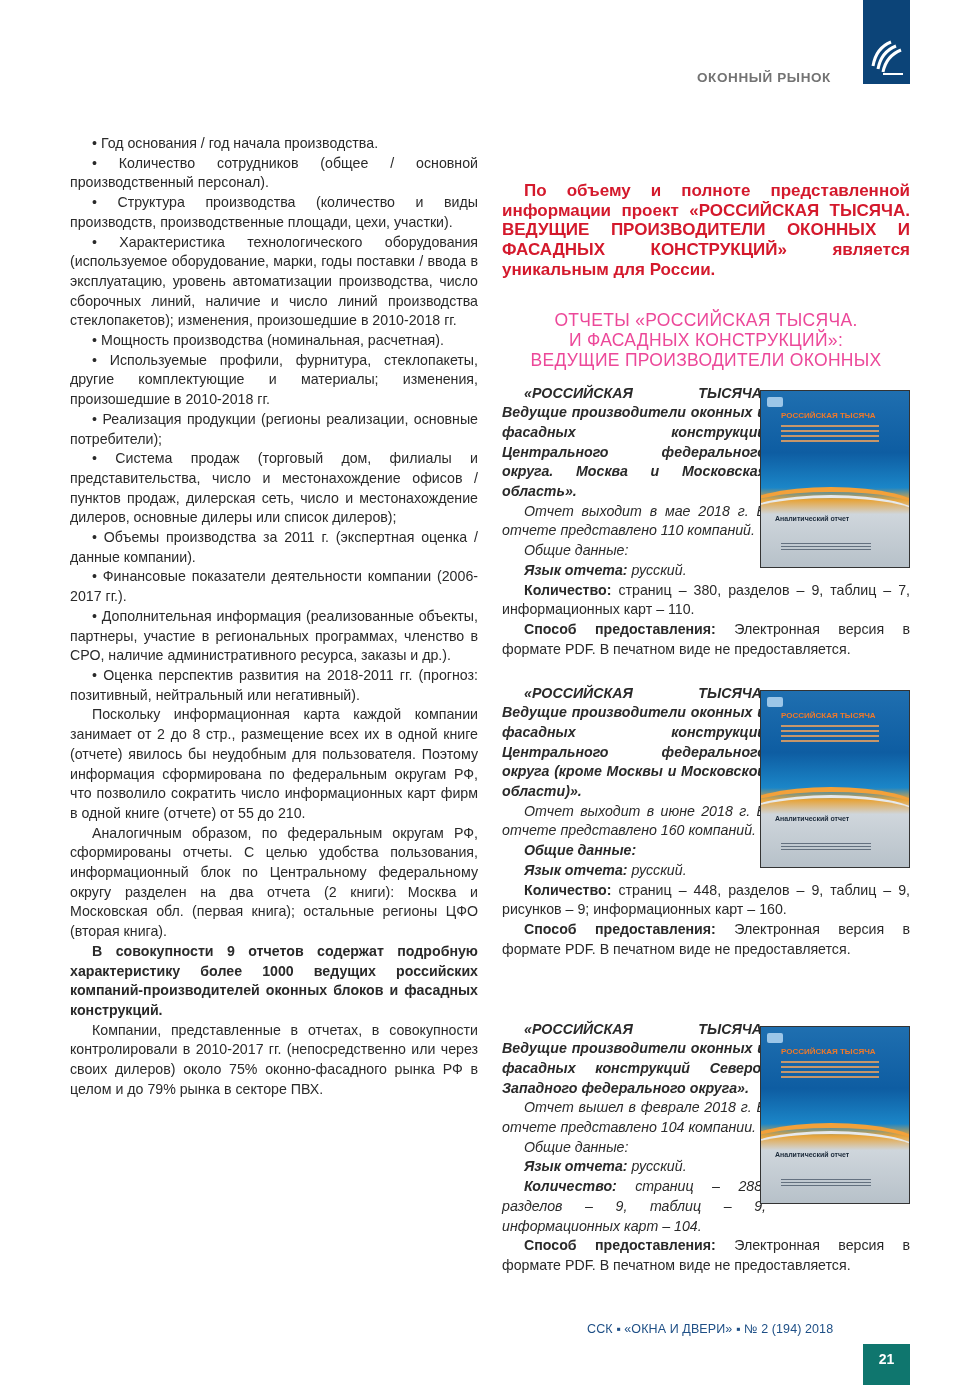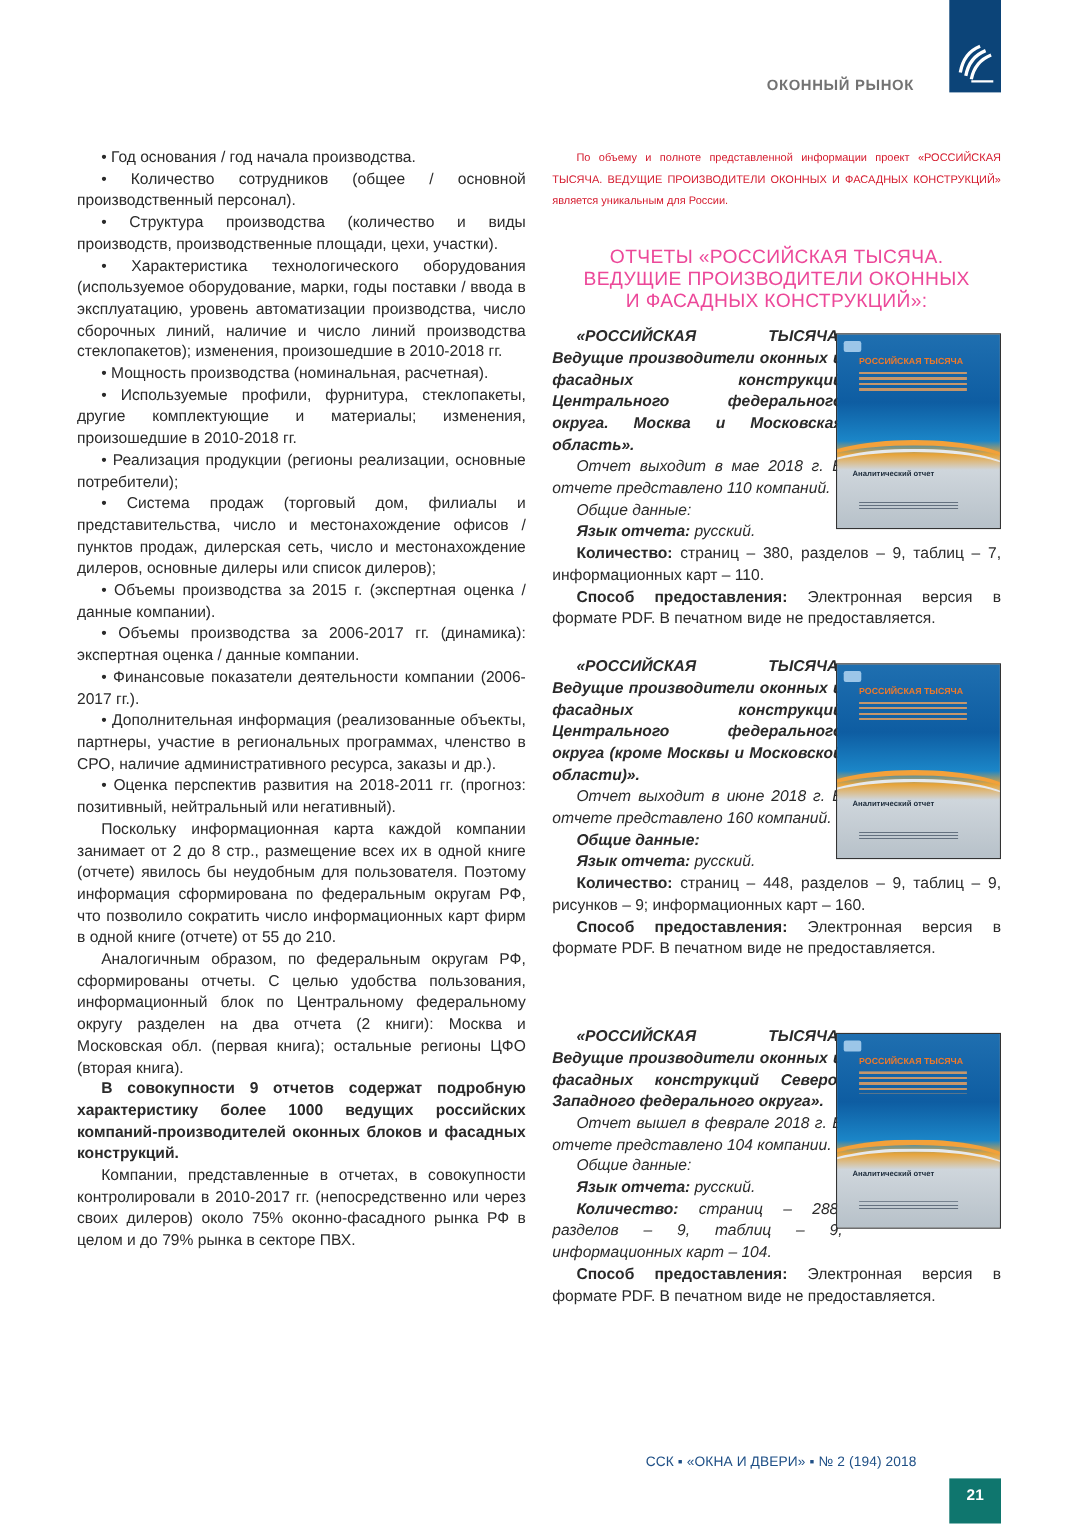--- a/index.html
+++ b/index.html
@@ -7,21 +7,21 @@
          font-family:"Liberation Sans", sans-serif; color:#2a2a2a; }
   .tab-top { position:absolute; left:863px; top:0; width:47px; height:84px; background:#0c4478; }
   .tab-top svg { position:absolute; left:6px; top:36px; }
   .section-label { position:absolute; left:697px; top:70px; font-size:13.5px; font-weight:bold;
                    letter-spacing:0.6px; color:#737373; }
   .col { position:absolute; font-size:14.2px; line-height:19.7px; text-align:justify; }
   .col-left { left:70px; top:134px; width:408px; }
   .col-right { left:502px; top:134px; width:408px; }
   p { margin:0; text-indent:22px; }
   .bold { font-weight:bold; }
-  .red-intro { color:#d4192c; font-weight:normal; font-size:10px; line-height:19.7px; }
+  .red-intro { color:#d4192c; font-weight:bold; font-size:17px; line-height:19.7px;margin-top:47px; }
   .reports-heading { text-align:center; color:#ec4899; font-size:17.5px; line-height:20px;
                      letter-spacing:0.3px; margin:30px 0 14px 0; text-indent:0; }
   .report { position:relative; }
   .cover { position:absolute; right:0; top:6px; width:150px; height:178px; border:1px solid #333;
            background:linear-gradient(180deg,#1f6fb0 0%,#0e5da2 35%,#1b86c8 55%,#e7a43a 62%,#cfd6dc 70%,#b7c1c9 100%);
            overflow:hidden; box-sizing:border-box; }
   .cover .c-title { position:absolute; left:20px; top:20px; width:100px; color:#f07a2a; font-size:8px;
                     font-weight:bold; line-height:10px; }
   .cover .c-lines { position:absolute; left:20px; top:34px; width:98px; height:20px;
                     background:repeating-linear-gradient(180deg,#f2a35c 0 2px,transparent 2px 5px); opacity:0.8; }
@@ -55,38 +55,37 @@
 
 <div class="col col-left">
   <p>• Год основания / год начала производства.</p>
   <p>• Количество сотрудников (общее / основной производственный персонал).</p>
   <p>• Структура производства (количество и виды производств, производственные площади, цехи, участки).</p>
   <p>• Характеристика технологического оборудования (используемое оборудование, марки, годы поставки / ввода в эксплуатацию, уровень автоматизации производства, число сборочных линий, наличие и число линий производства стеклопакетов); изменения, произошедшие в 2010-2018 гг.</p>
   <p>• Мощность производства (номинальная, расчетная).</p>
   <p>• Используемые профили, фурнитура, стеклопакеты, другие комплектующие и материалы; изменения, произошедшие в 2010-2018 гг.</p>
   <p>• Реализация продукции (регионы реализации, основные потребители);</p>
   <p>• Система продаж (торговый дом, филиалы и представительства, число и местонахождение офисов / пунктов продаж, дилерская сеть, число и местонахождение дилеров, основные дилеры или список дилеров);</p>
-  <p>• Объемы производства за 2015 г. (экспертная оценка / данные компании).</p>
-  <p>• Объемы производства за 2006-2017 гг. (динамика): экспертная оценка / данные компании.</p>
+  <p>• Объемы производства за 2011 г. (экспертная оценка / данные компании).</p>
   <p>• Финансовые показатели деятельности компании (2006-2017 гг.).</p>
   <p>•    Дополнительная информация (реализованные объекты, партнеры, участие в региональных программах, членство в СРО, наличие административного ресурса, заказы и др.).</p>
   <p>• Оценка перспектив развития на 2018-2011 гг. (прогноз: позитивный, нейтральный или негативный).</p>
   <p>Поскольку информационная карта каждой компании занимает от 2 до 8 стр., размещение всех их в одной книге (отчете) явилось бы неудобным для пользователя. Поэтому информация сформирована по федеральным округам РФ, что позволило сократить число информационных карт фирм в одной книге (отчете) от 55 до 210.</p>
   <p>Аналогичным образом, по федеральным округам РФ, сформированы отчеты. С целью удобства пользования, информационный блок по Центральному федеральному округу разделен на два отчета (2 книги): Москва и Московская обл. (первая книга); остальные регионы ЦФО (вторая книга).</p>
   <p class="bold">В совокупности 9 отчетов содержат подробную характеристику более 1000 ведущих российских компаний-производителей оконных блоков и фасадных конструкций.</p>
   <p>Компании, представленные в отчетах, в совокупности контролировали в 2010-2017 гг. (непосредственно или через своих дилеров) около 75% оконно-фасадного рынка РФ в целом и до 79% рынка в секторе ПВХ.</p>
 </div>
 
 <div class="col col-right">
   <p class="red-intro">По объему и полноте представленной информации проект «РОССИЙСКАЯ ТЫСЯЧА. ВЕДУЩИЕ ПРОИЗВОДИТЕЛИ ОКОННЫХ И ФАСАДНЫХ КОНСТРУКЦИЙ» является уникальным для России.</p>
 
   <div class="reports-heading">
     <div>ОТЧЕТЫ «РОССИЙСКАЯ ТЫСЯЧА.</div>
+    <div>И ФАСАДНЫХ КОНСТРУКЦИЙ»:</div>
     <div>ВЕДУЩИЕ ПРОИЗВОДИТЕЛИ ОКОННЫХ</div>
-    <div>И ФАСАДНЫХ КОНСТРУКЦИЙ»:</div>
   </div>
 
   <div class="report" style="height:300px;">
     <div class="cover">
       <div class="c-logo"></div>
       <div class="c-title">РОССИЙСКАЯ ТЫСЯЧА</div>
       <div class="c-lines"></div>
       <div class="wave1"></div>
       <div class="wave2"></div>
       <div class="c-sub">Аналитический отчет</div>

